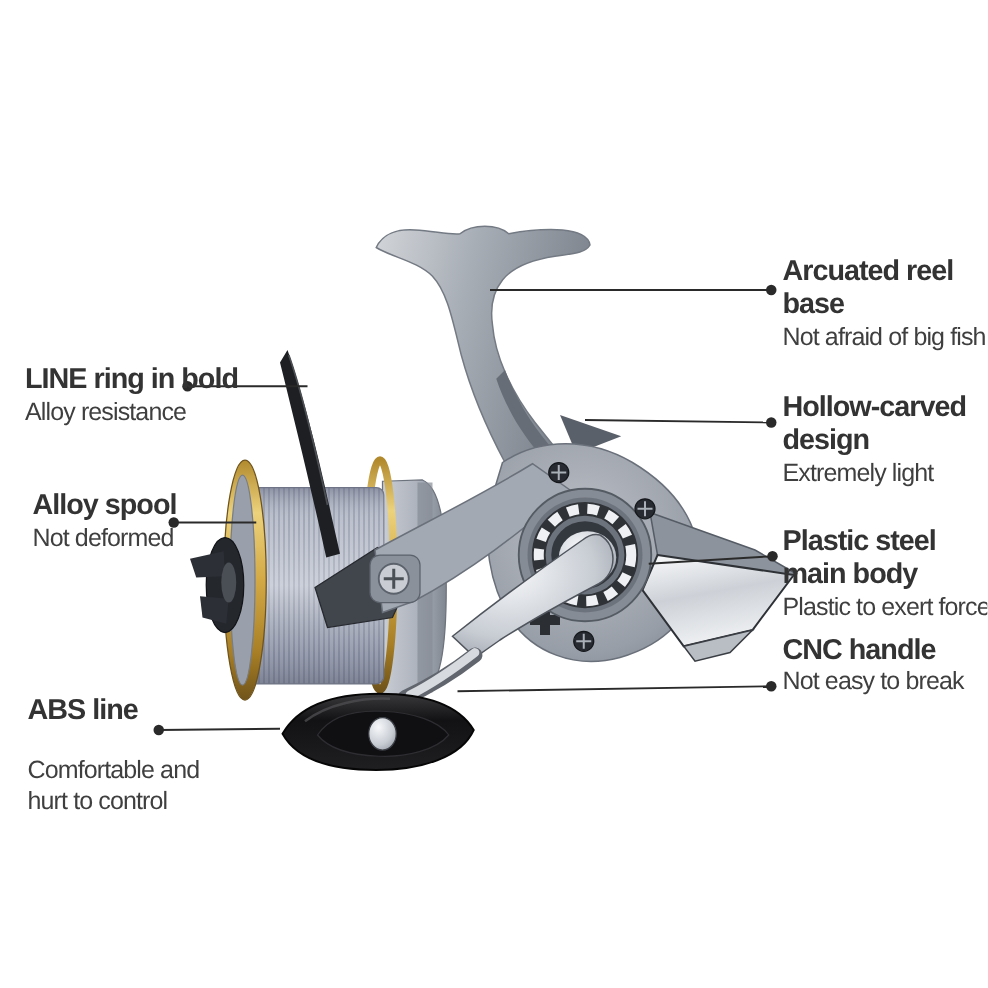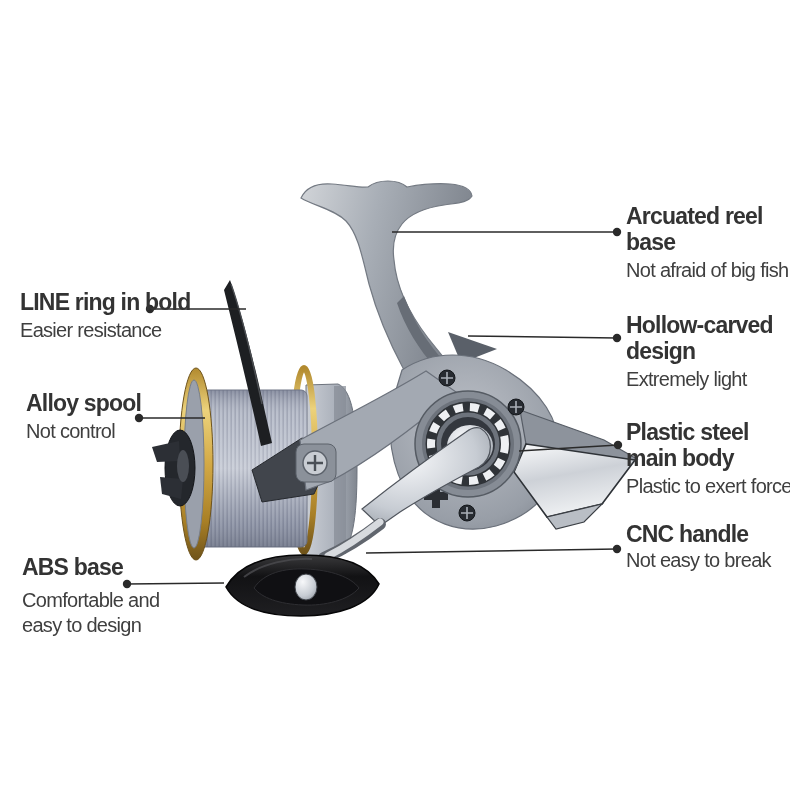--- a/index.html
+++ b/index.html
@@ -191,36 +191,36 @@
       <circle cx="617" cy="549" r="4.2"></circle>
       <circle cx="150" cy="309" r="4.2"></circle>
       <circle cx="139" cy="418" r="4.2"></circle>
       <circle cx="127" cy="584" r="4.2"></circle>
     </g>
   </svg>
 
   <div class="callout" style="left:20px;top:289px">
     <div class="c-title">LINE ring in bold</div>
     <div class="c-desc">
-      <span>Easier resistance</span><br>
+      <span>Alloy resistance</span><br>
     </div>
   </div>
 
   <div class="callout" style="left:26px;top:390px">
     <div class="c-title">Alloy spool</div>
     <div class="c-desc">
-      <span>Not control</span>
+      <span>Not deformed</span>
     </div>
   </div>
 
   <div class="callout" style="left:22px;top:554px">
-    <div class="c-title">ABS base</div>
-    <div class="c-desc" style="margin-top:8px">
+    <div class="c-title">ABS line</div>
+    <div class="c-desc" style="margin-top:24px">
       <span>Comfortable and</span><br>
-      <span>easy to design</span>
+      <span>hurt to control</span>
     </div>
   </div>
 
   <div class="callout" style="left:626px;top:203px">
     <div class="c-title">
       <span>Arcuated reel</span><br>
       <span>base</span>
     </div>
     <div class="c-desc">
       <span>Not afraid of big fish</span>
@@ -240,20 +240,20 @@
   <div class="callout" style="left:626px;top:419px">
     <div class="c-title">
       <span>Plastic steel</span><br>
       <span>main body</span>
     </div>
     <div class="c-desc">
       <span>Plastic to exert force</span>
     </div>
   </div>
 
-  <div class="callout" style="left:626px;top:521px">
+  <div class="callout" style="left:626px;top:506px">
     <div class="c-title">CNC handle</div>
     <div class="c-desc" style="margin-top:1px">
       <span>Not easy to break</span>
     </div>
   </div>
 
 </div>
 
 </body></html>

